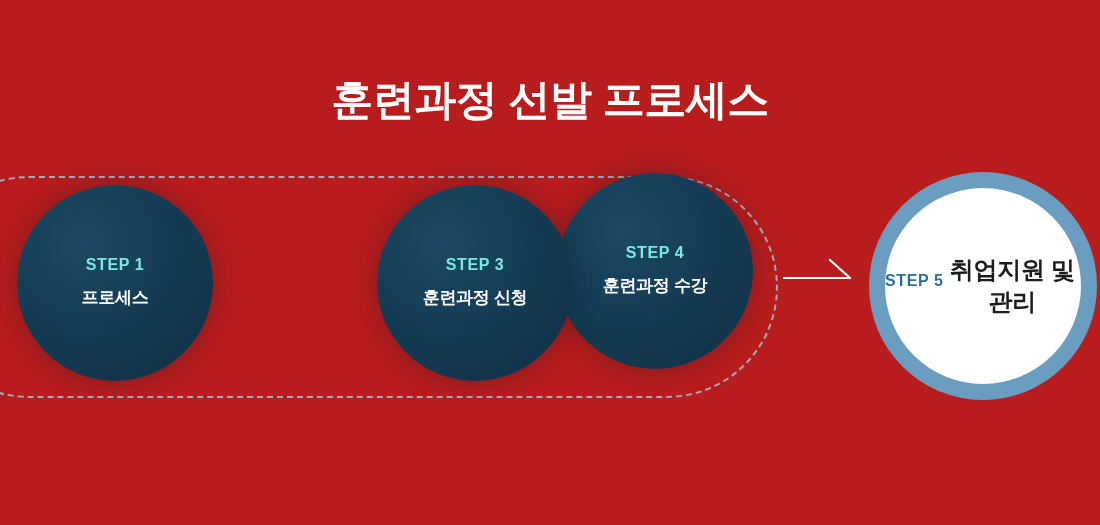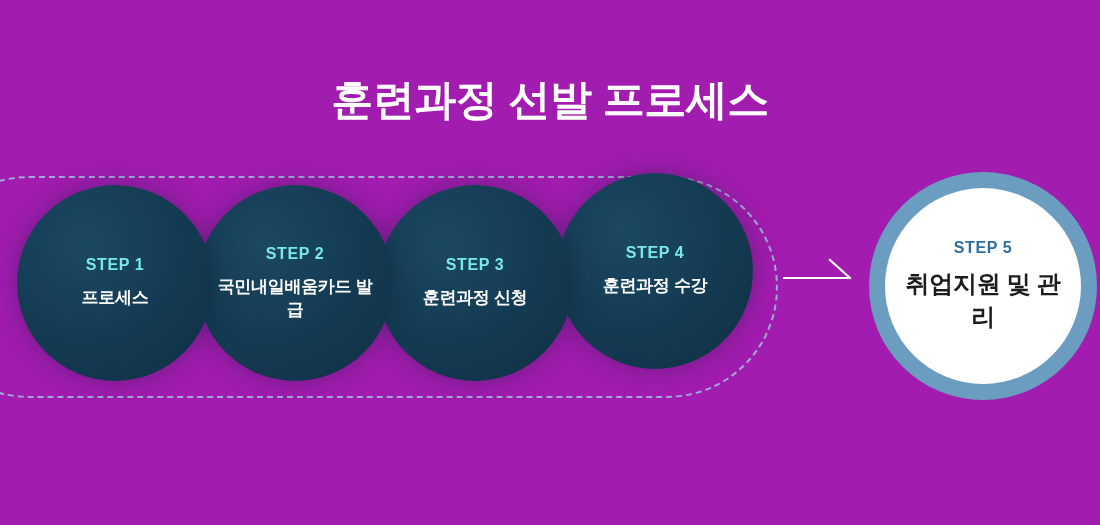--- a/index.html
+++ b/index.html
@@ -12,21 +12,21 @@
     overflow: hidden;
     background: #3778a4;
     font-family: "Liberation Sans", "DejaVu Sans", sans-serif;
     -webkit-font-smoothing: antialiased;
   }
 
   .stage {
     position: relative;
     width: 1100px;
     height: 525px;
-    background: #a21caf;
+    background: #b91c1c;
   }
 
   
   .page-title {
     position: absolute;
     left: 0;
     top: 76px;
     width: 1100px;
     text-align: center;
     color: #ffffff;
@@ -125,21 +125,21 @@
     justify-content: center;
     z-index: 6;
   }
 
   .step5-circle {
     width: 196px;
     height: 196px;
     border-radius: 50%;
     background: #ffffff;
     display: flex;
-    flex-direction: column;
+    flex-direction: row;
     align-items: center;
     justify-content: center;
     text-align: center;
   }
 
   .step5-circle .step-tag {
     color: #2d6da3;
     margin-bottom: 11px;
   }
 
@@ -171,24 +171,20 @@
 
   <div class="dashed-capsule"></div>
 
   <div class="circle-row">
 
     <div class="step-circle dark c1">
       <div class="step-tag">STEP 1</div>
       <div class="step-name">프로세스</div>
     </div>
 
-    <div class="step-circle dark c2">
-      <div class="step-tag">STEP 2</div>
-      <div class="step-name">국민내일배움카드 발급</div>
-    </div>
 
     <div class="step-circle dark c3">
       <div class="step-tag">STEP 3</div>
       <div class="step-name">훈련과정 신청</div>
     </div>
 
     <div class="step-circle dark c4">
       <div class="step-tag">STEP 4</div>
       <div class="step-name">훈련과정 수강</div>
     </div>

